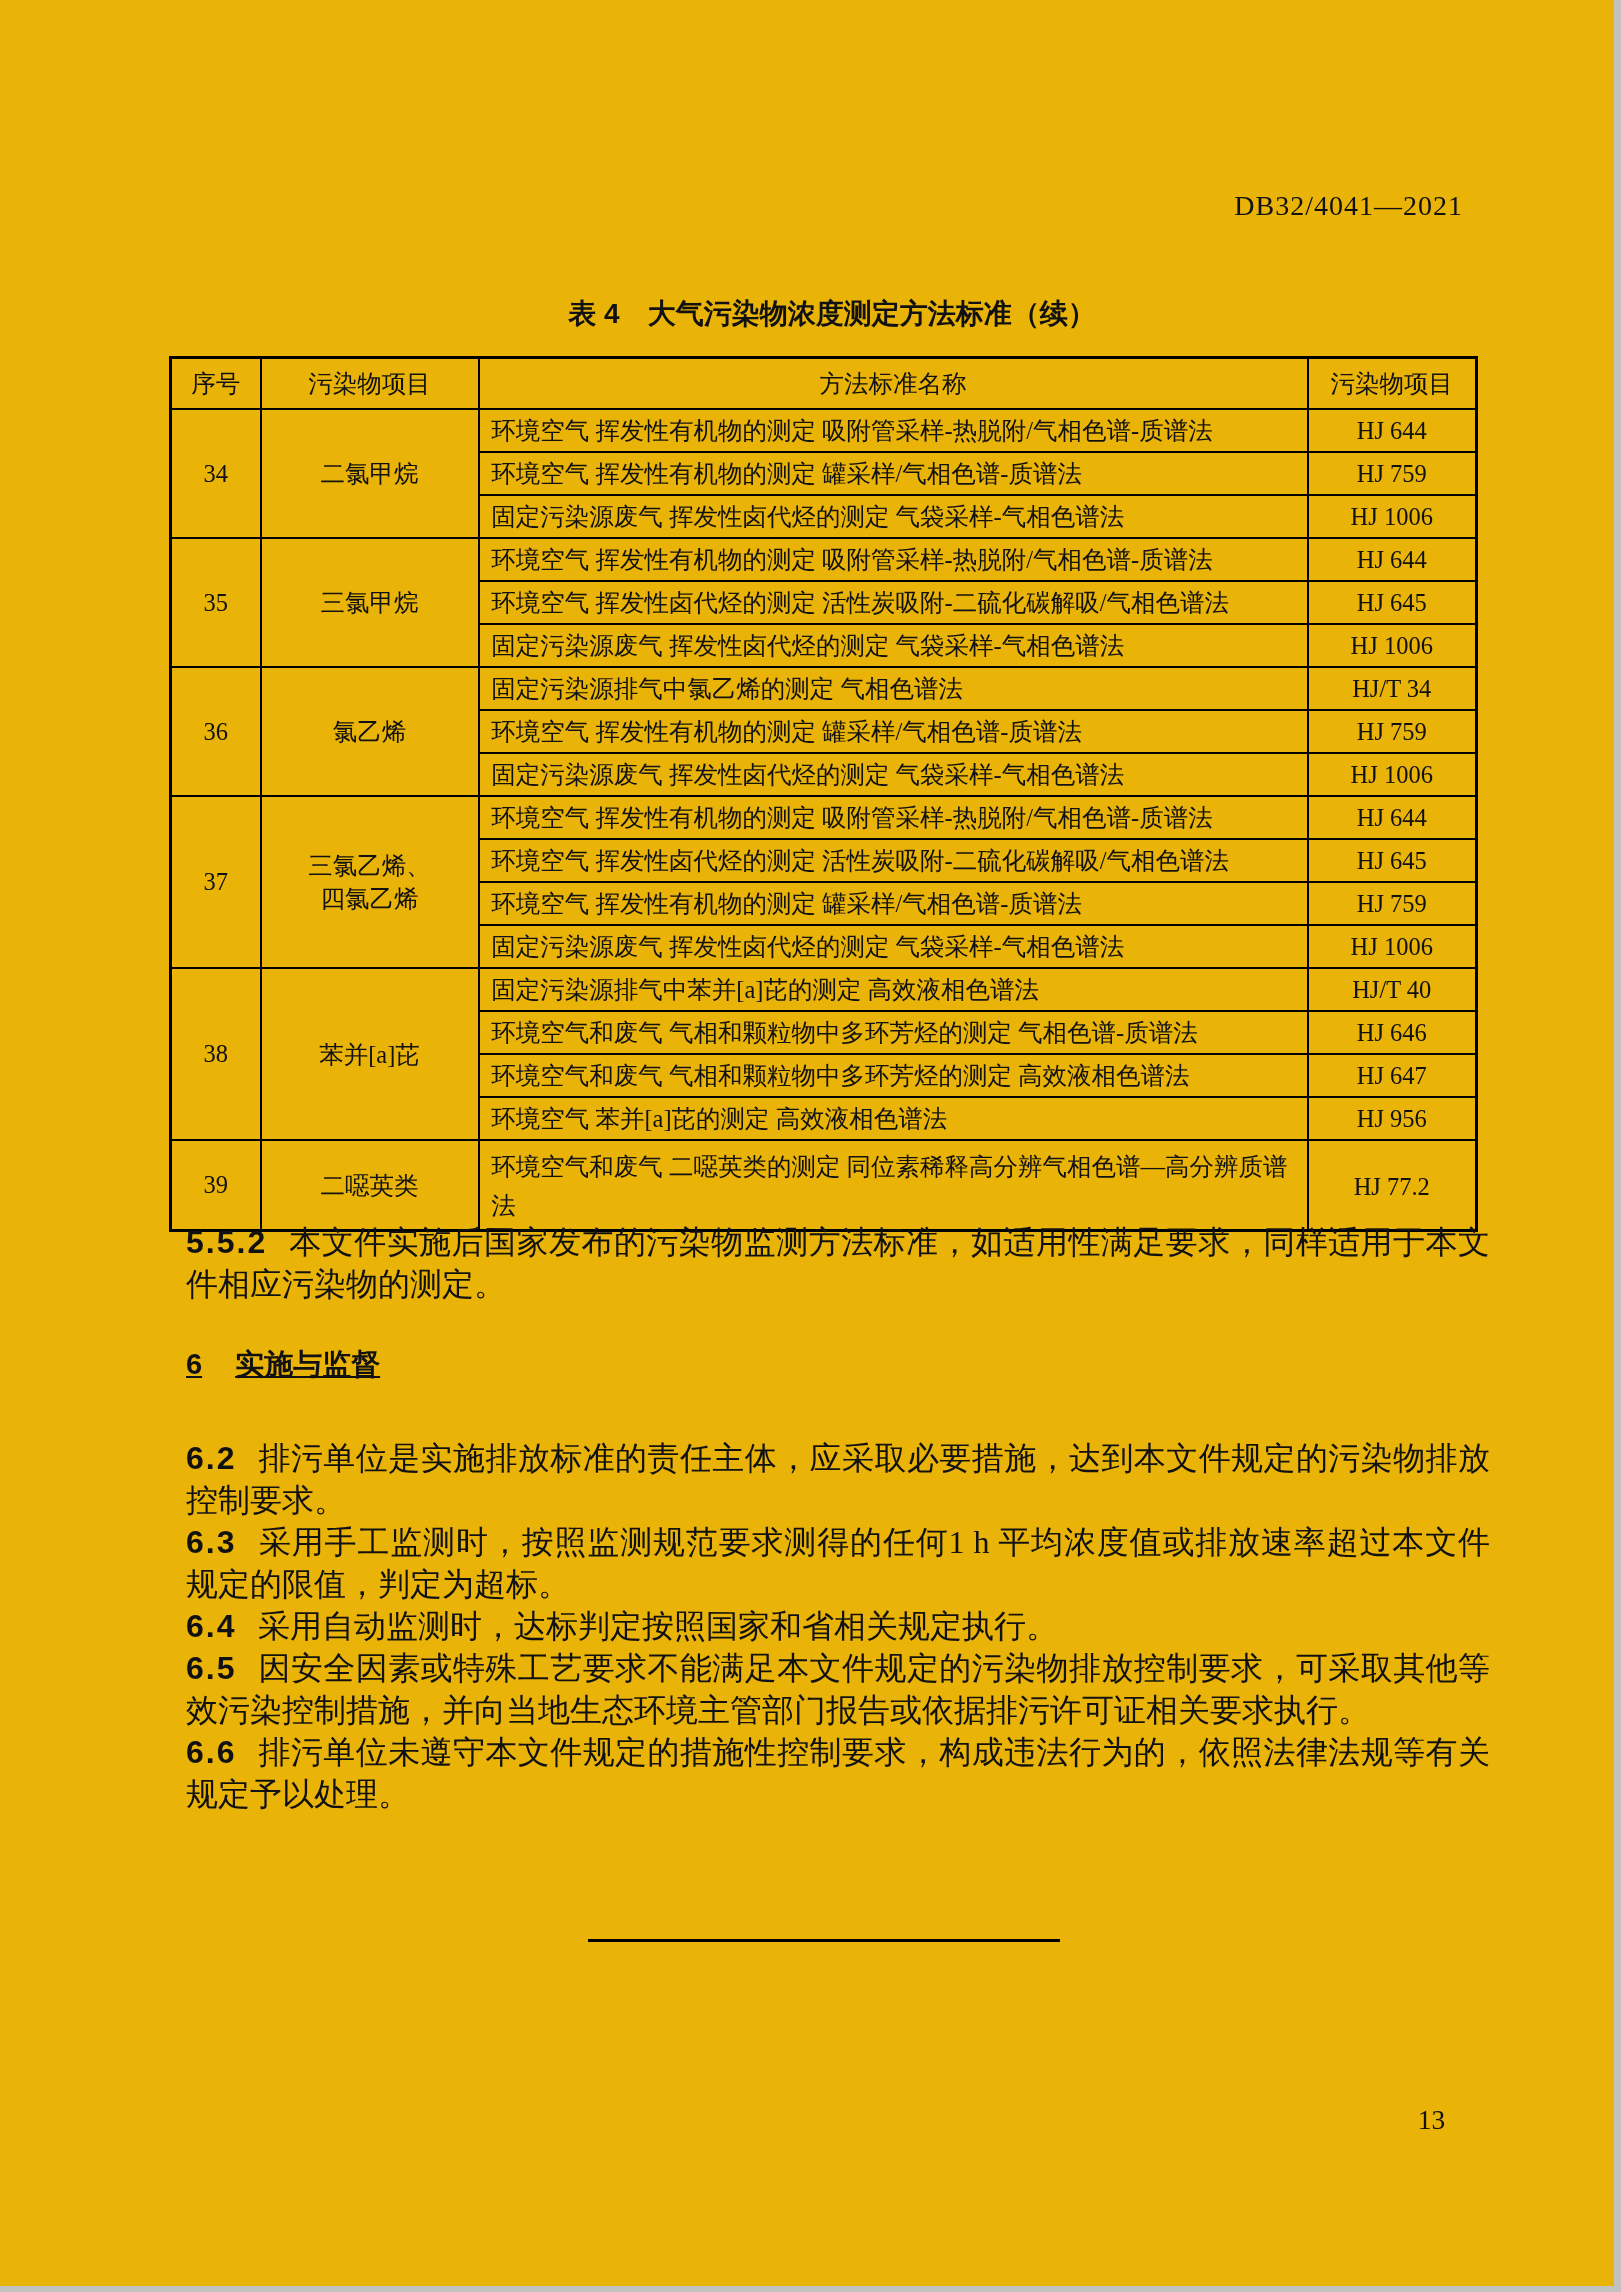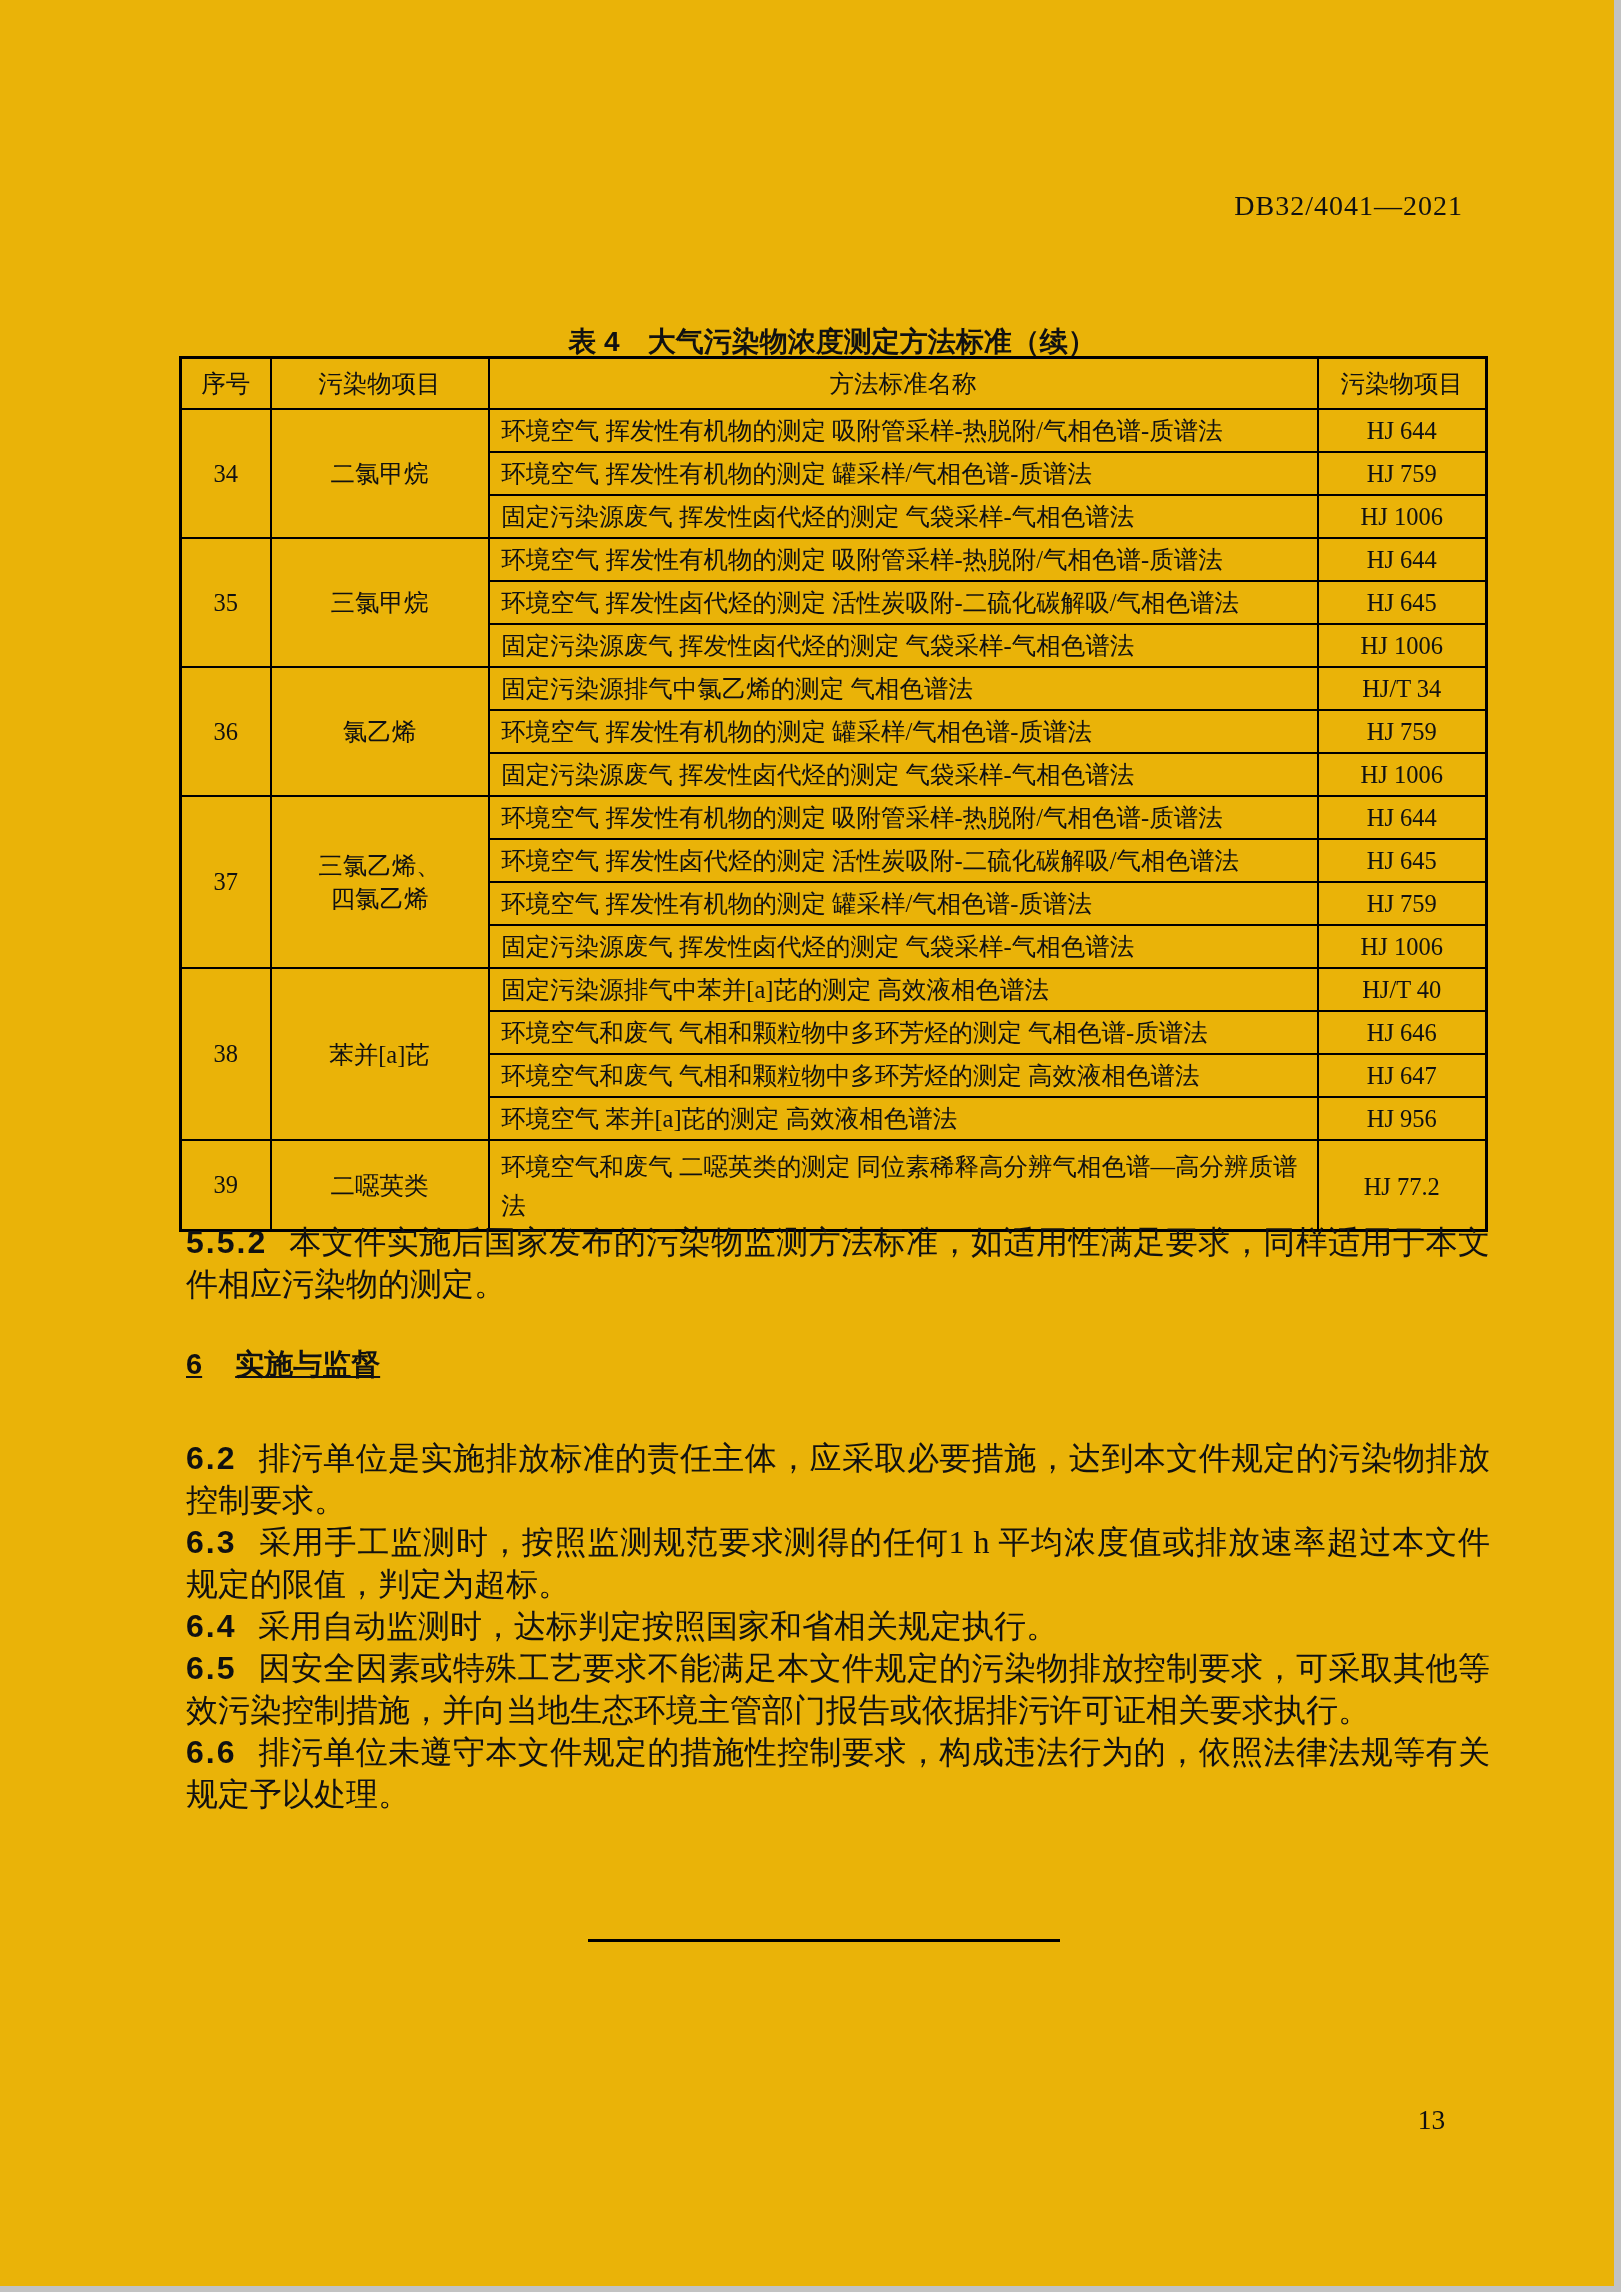--- a/index.html
+++ b/index.html
@@ -16,25 +16,24 @@
   .edge-bottom{position:absolute;bottom:0;left:0;width:100%;height:6.9px;background:#c2c2c2;}
 
   .doc-header{
     position:absolute;top:190px;right:158px;
     font-size:28px;letter-spacing:1px;
   }
   .table-title{
     position:absolute;top:295px;left:179px;width:1306px;
     text-align:center;font-weight:bold;font-size:28px;
     font-family:"Liberation Sans","DejaVu Sans",sans-serif;
-    margin-top:28px;
   }
 
   table.std-table{
-    position:absolute;top:356px;left:179px;
+    position:absolute;top:356px;left:169px;
     width:1306px;
     border-collapse:collapse;
     border:3.9px solid #000;
     table-layout:fixed;
     font-size:24.5px;
   }
   .std-table th,.std-table td{
     border:2px solid #000;
     padding:0 11.8px;
     overflow:hidden;

